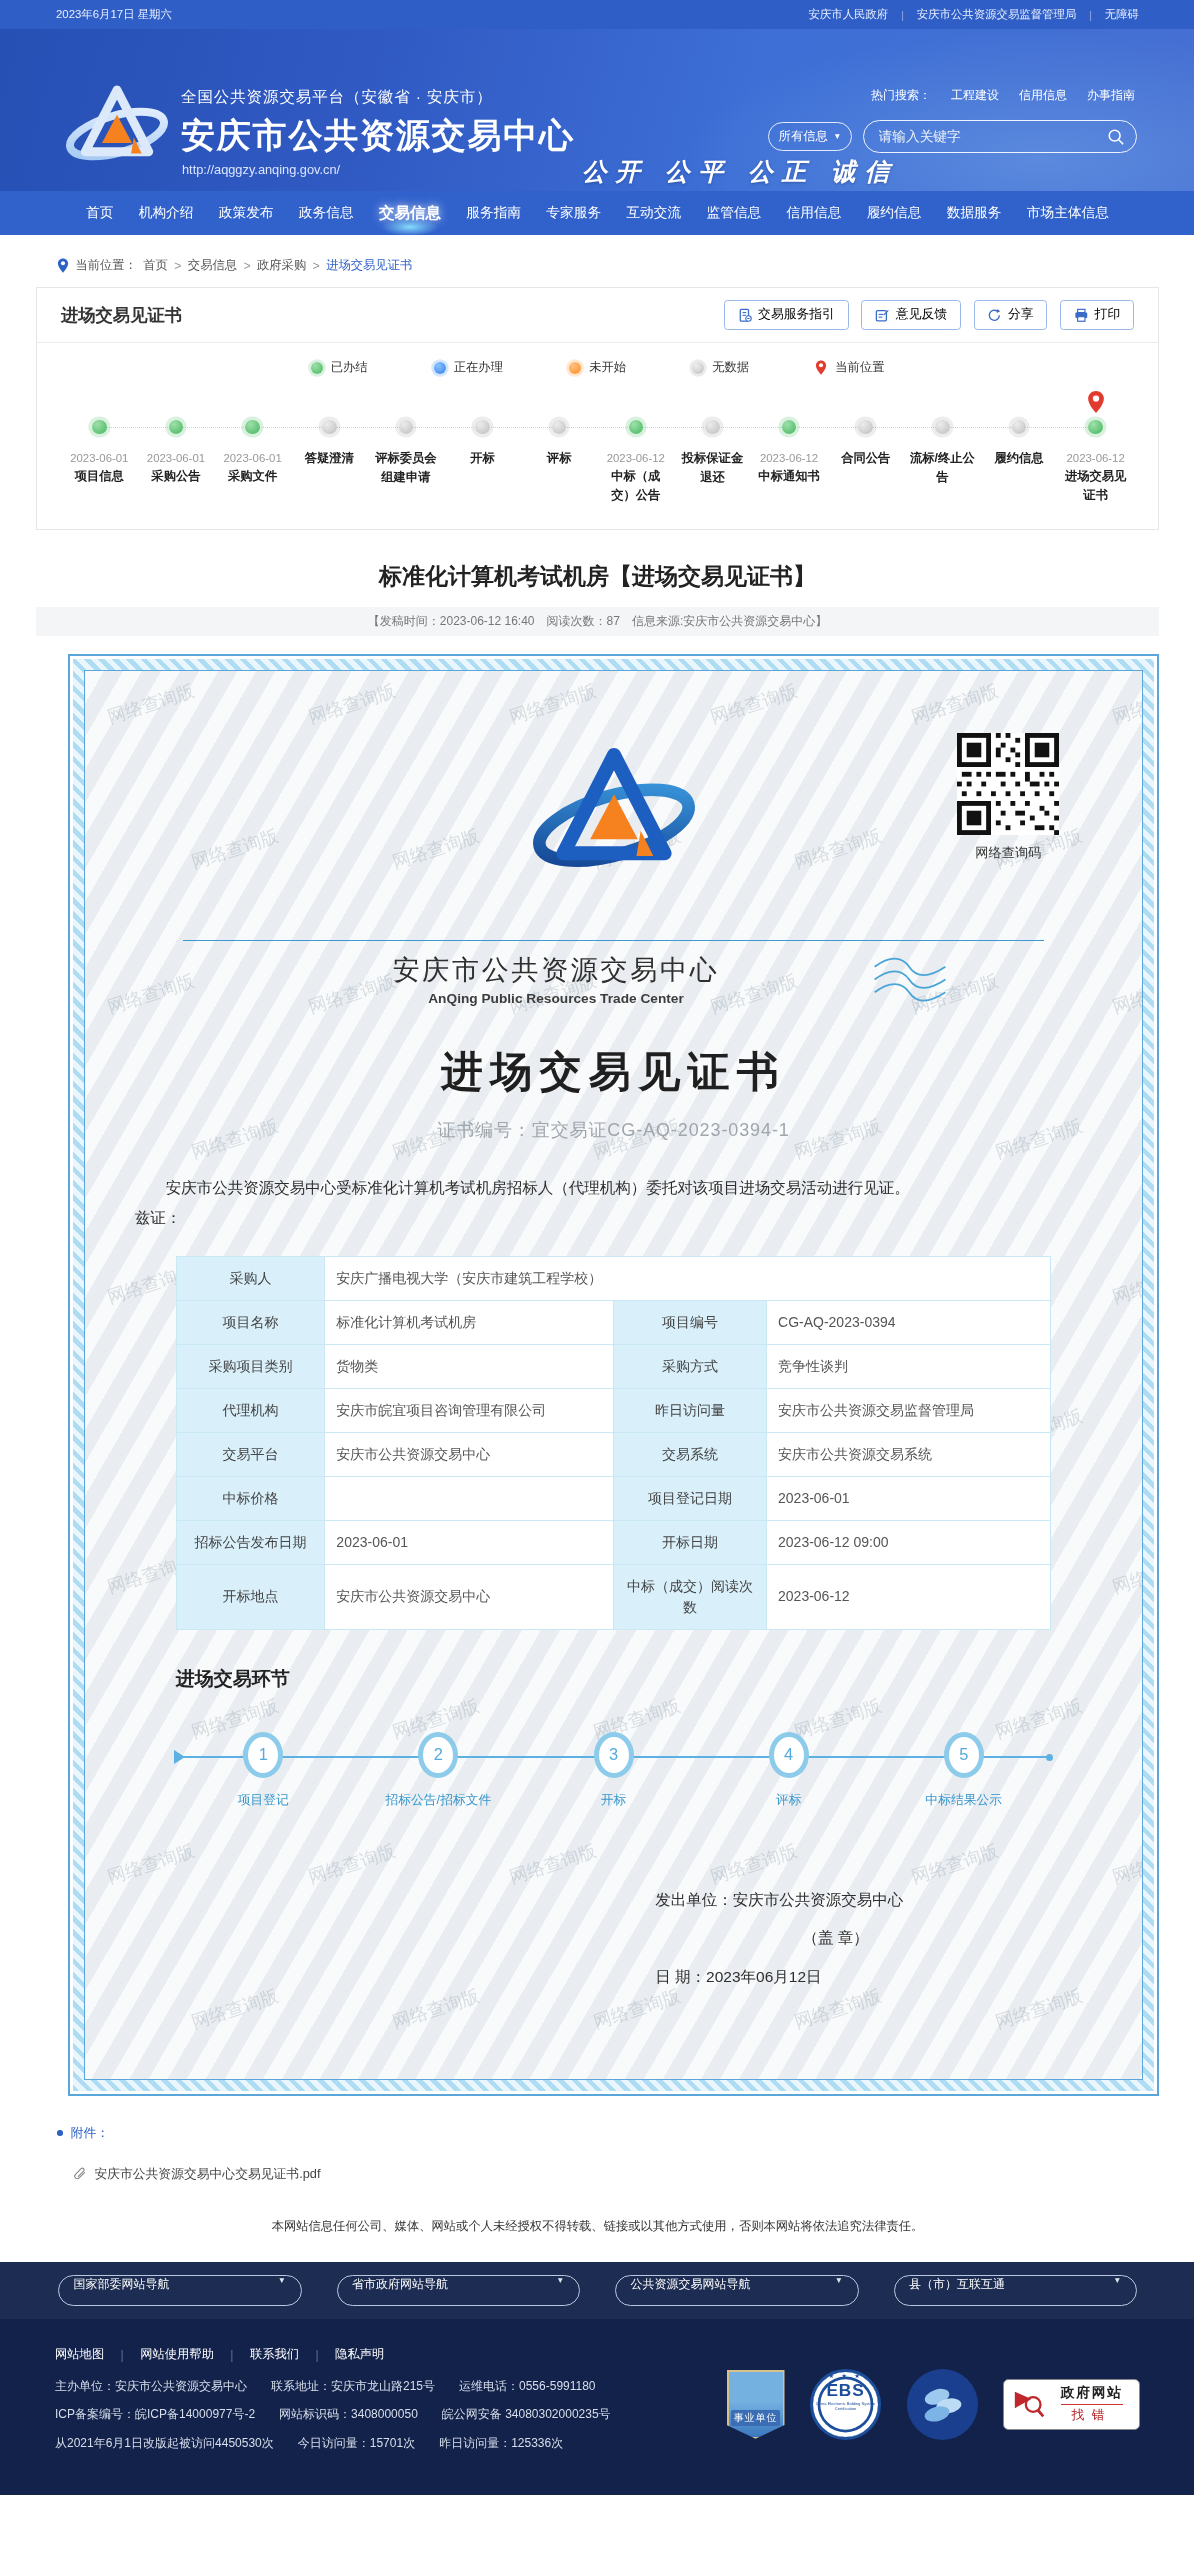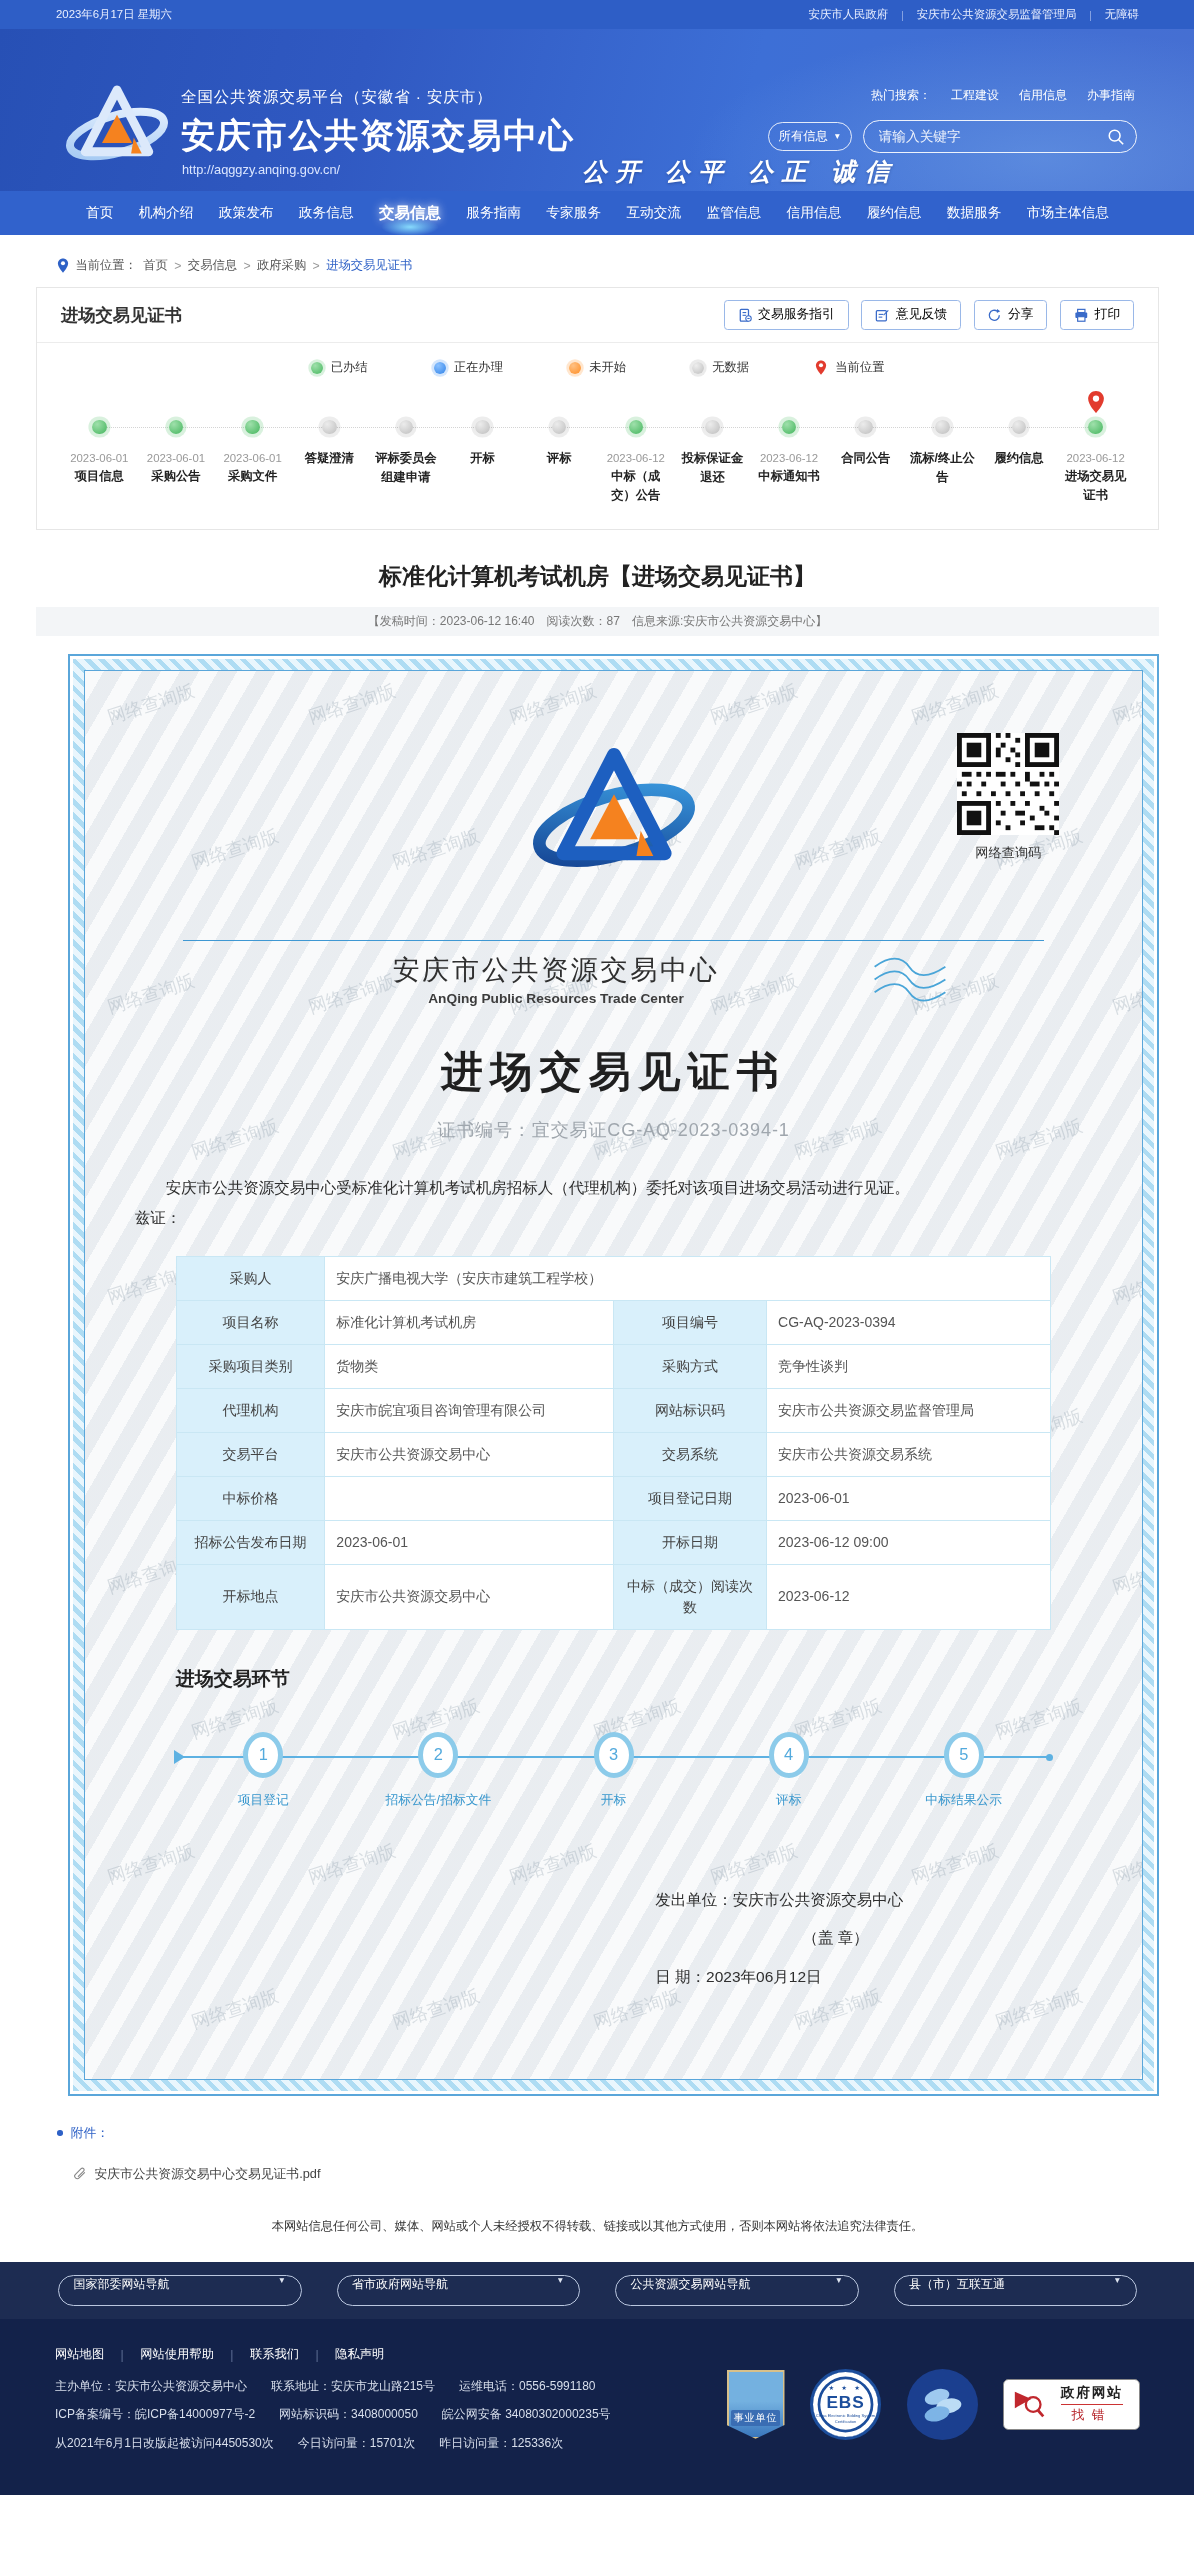--- a/index.html
+++ b/index.html
@@ -112,21 +112,21 @@
   .fselect .caret{font-size:8.2px;color:#dfe6f2}
   .footer{background:#13224a;display:flex;justify-content:space-between;padding:24px 55px 38px}
   .f-left{color:#d8dfec;font-size:12px}
   .f-links{display:flex;align-items:center;gap:16.4px;font-size:12.3px;color:#fff;margin:3.6px 0 9px}
   .f-links .sep{color:#5c6c92}
   .f-links span[data-interactable="true"]{cursor:pointer}
   .f-line{line-height:2.35;white-space:pre-wrap}
   .f-badges{display:flex;align-items:center;gap:25.5px;margin-top:9px}
   .shield{width:58px;height:69px;background:linear-gradient(#74b1e0 45%,#3a77bd);border:2.7px solid #d8c08a;clip-path:polygon(50% 100%,0 80%,0 0,100% 0,100% 80%);display:flex;align-items:flex-end;justify-content:center;padding-bottom:11px;cursor:pointer}
   .shield span{color:#fff;font-size:10px;background:#3a6db3;padding:0.9px 2.7px;border-radius:1.8px;letter-spacing:0.9px}
-  .ebs{width:71px;height:71px;border-radius:50%;background:#fff;border:3.6px solid #1c4e9c;box-shadow:inset 0 0 0 4.6px #fff,inset 0 0 0 7.3px #1c4e9c;display:flex;flex-direction:column;align-items:center;justify-content:center;cursor:pointer}
+  .ebs{width:71px;height:71px;border-radius:50%;background:#fff;border:3.6px solid #1c4e9c;box-shadow:inset 0 0 0 4.6px #fff,inset 0 0 0 7.3px #1c4e9c;display:flex;flex-direction:column;align-items:center;cursor:pointer}
   .ebs .stars{color:#1c4e9c;font-size:6.4px;letter-spacing:2.7px}
   .ebs .t{color:#1c4e9c;font-weight:bold;font-size:17.3px;letter-spacing:0.9px}
   .ebs .sub{color:#1c4e9c;font-size:4.1px;text-align:center;line-height:1.4}
   .roundbadge{width:71px;height:71px;border-radius:50%;background:#1b3f8f;display:flex;align-items:center;justify-content:center;cursor:pointer}
   .finderr{width:137px;height:51px;background:#fff;border:0.9px solid #888;border-radius:5.5px;display:flex;align-items:center;gap:7.3px;padding:0 9px;cursor:pointer}
   .finderr .txt{display:flex;flex-direction:column;align-items:center;flex:1}
   .finderr .t1{color:#222;font-size:13.7px;font-weight:bold;letter-spacing:1.8px;border-bottom:0.9px solid #c33;padding-bottom:1.8px}
   .finderr .t2{color:#b52025;font-size:12.8px;letter-spacing:7.3px;margin-top:1.8px}
 </style>
 </head>
@@ -538,21 +538,21 @@
                 </tr>
         <tr>
                   <td class="lbl" data-interactable="false">采购项目类别</td>
                   <td class="val" data-interactable="false">货物类</td>
                   <td class="lbl" data-interactable="false">采购方式</td>
                   <td class="val" data-interactable="false">竞争性谈判</td>
                 </tr>
         <tr>
                   <td class="lbl" data-interactable="false">代理机构</td>
                   <td class="val" data-interactable="false">安庆市皖宜项目咨询管理有限公司</td>
-                  <td class="lbl" data-interactable="false">网站标识码</td>
+                  <td class="lbl" data-interactable="false">昨日访问量</td>
                   <td class="val" data-interactable="false">安庆市公共资源交易监督管理局</td>
                 </tr>
         <tr>
                   <td class="lbl" data-interactable="false">交易平台</td>
                   <td class="val" data-interactable="false">安庆市公共资源交易中心</td>
                   <td class="lbl" data-interactable="false">交易系统</td>
                   <td class="val" data-interactable="false">安庆市公共资源交易系统</td>
                 </tr>
         <tr>
                   <td class="lbl" data-interactable="false">中标价格</td>

